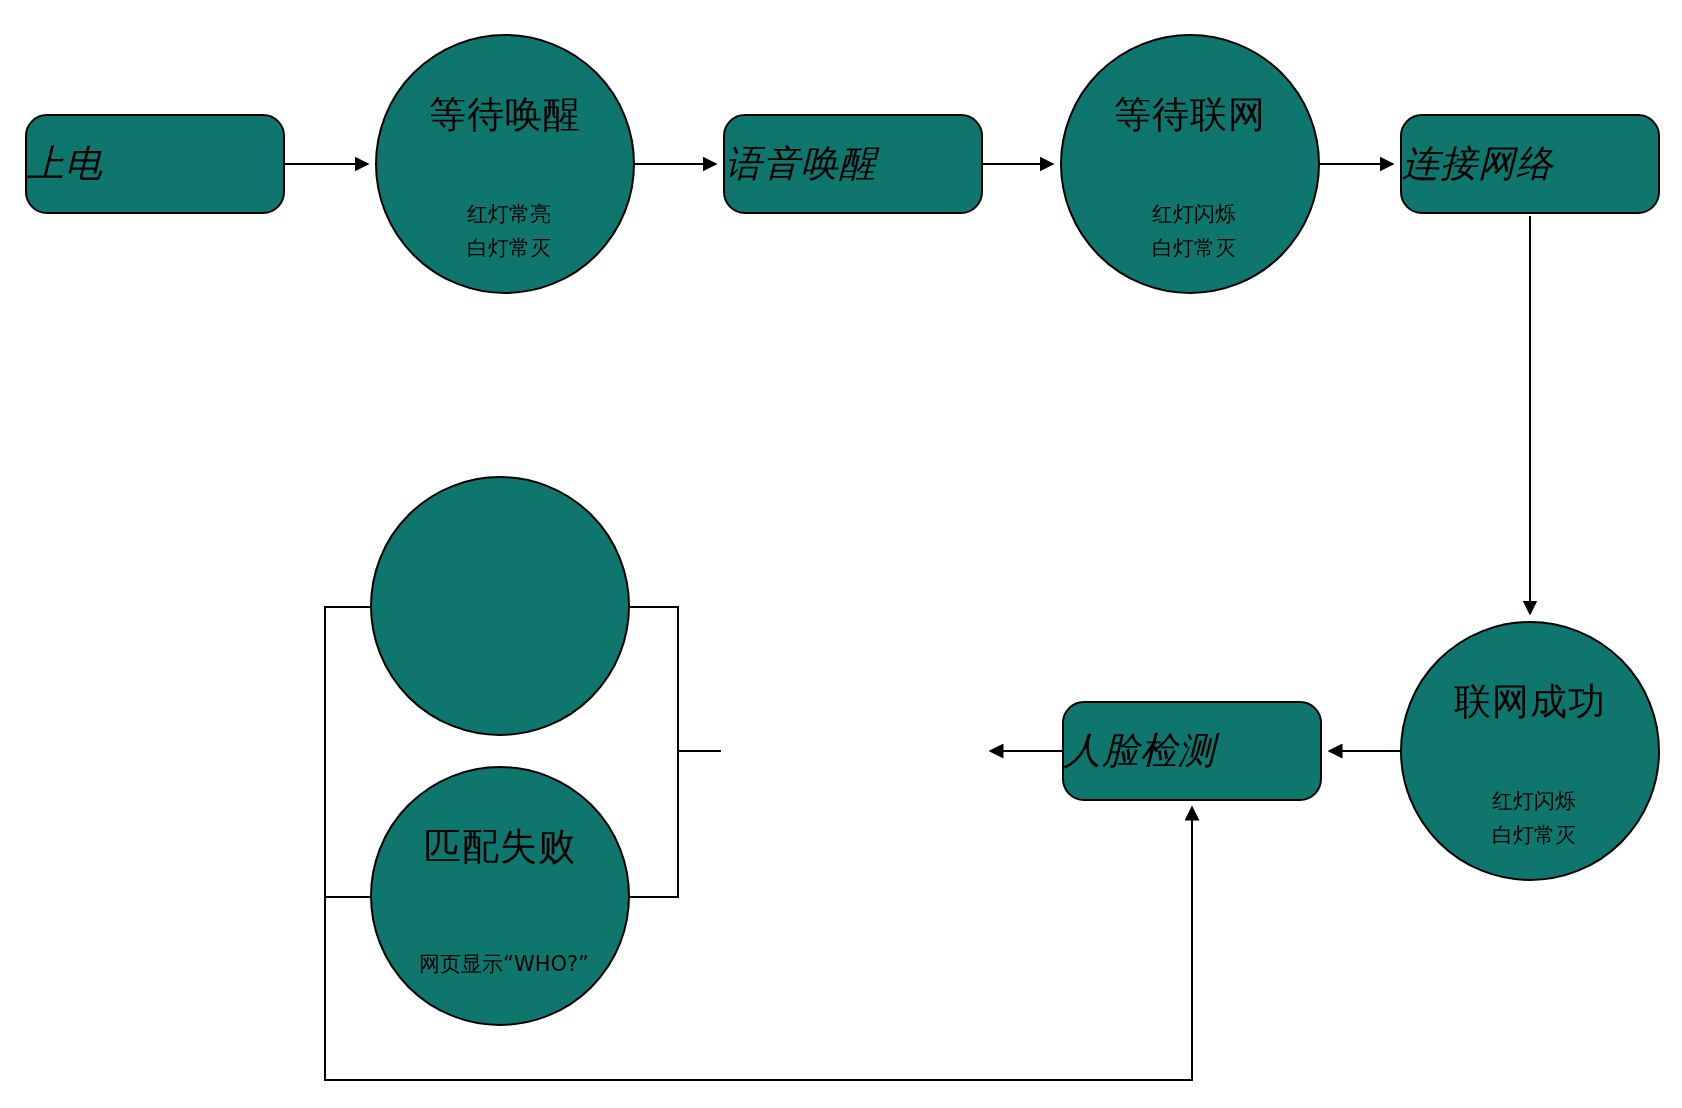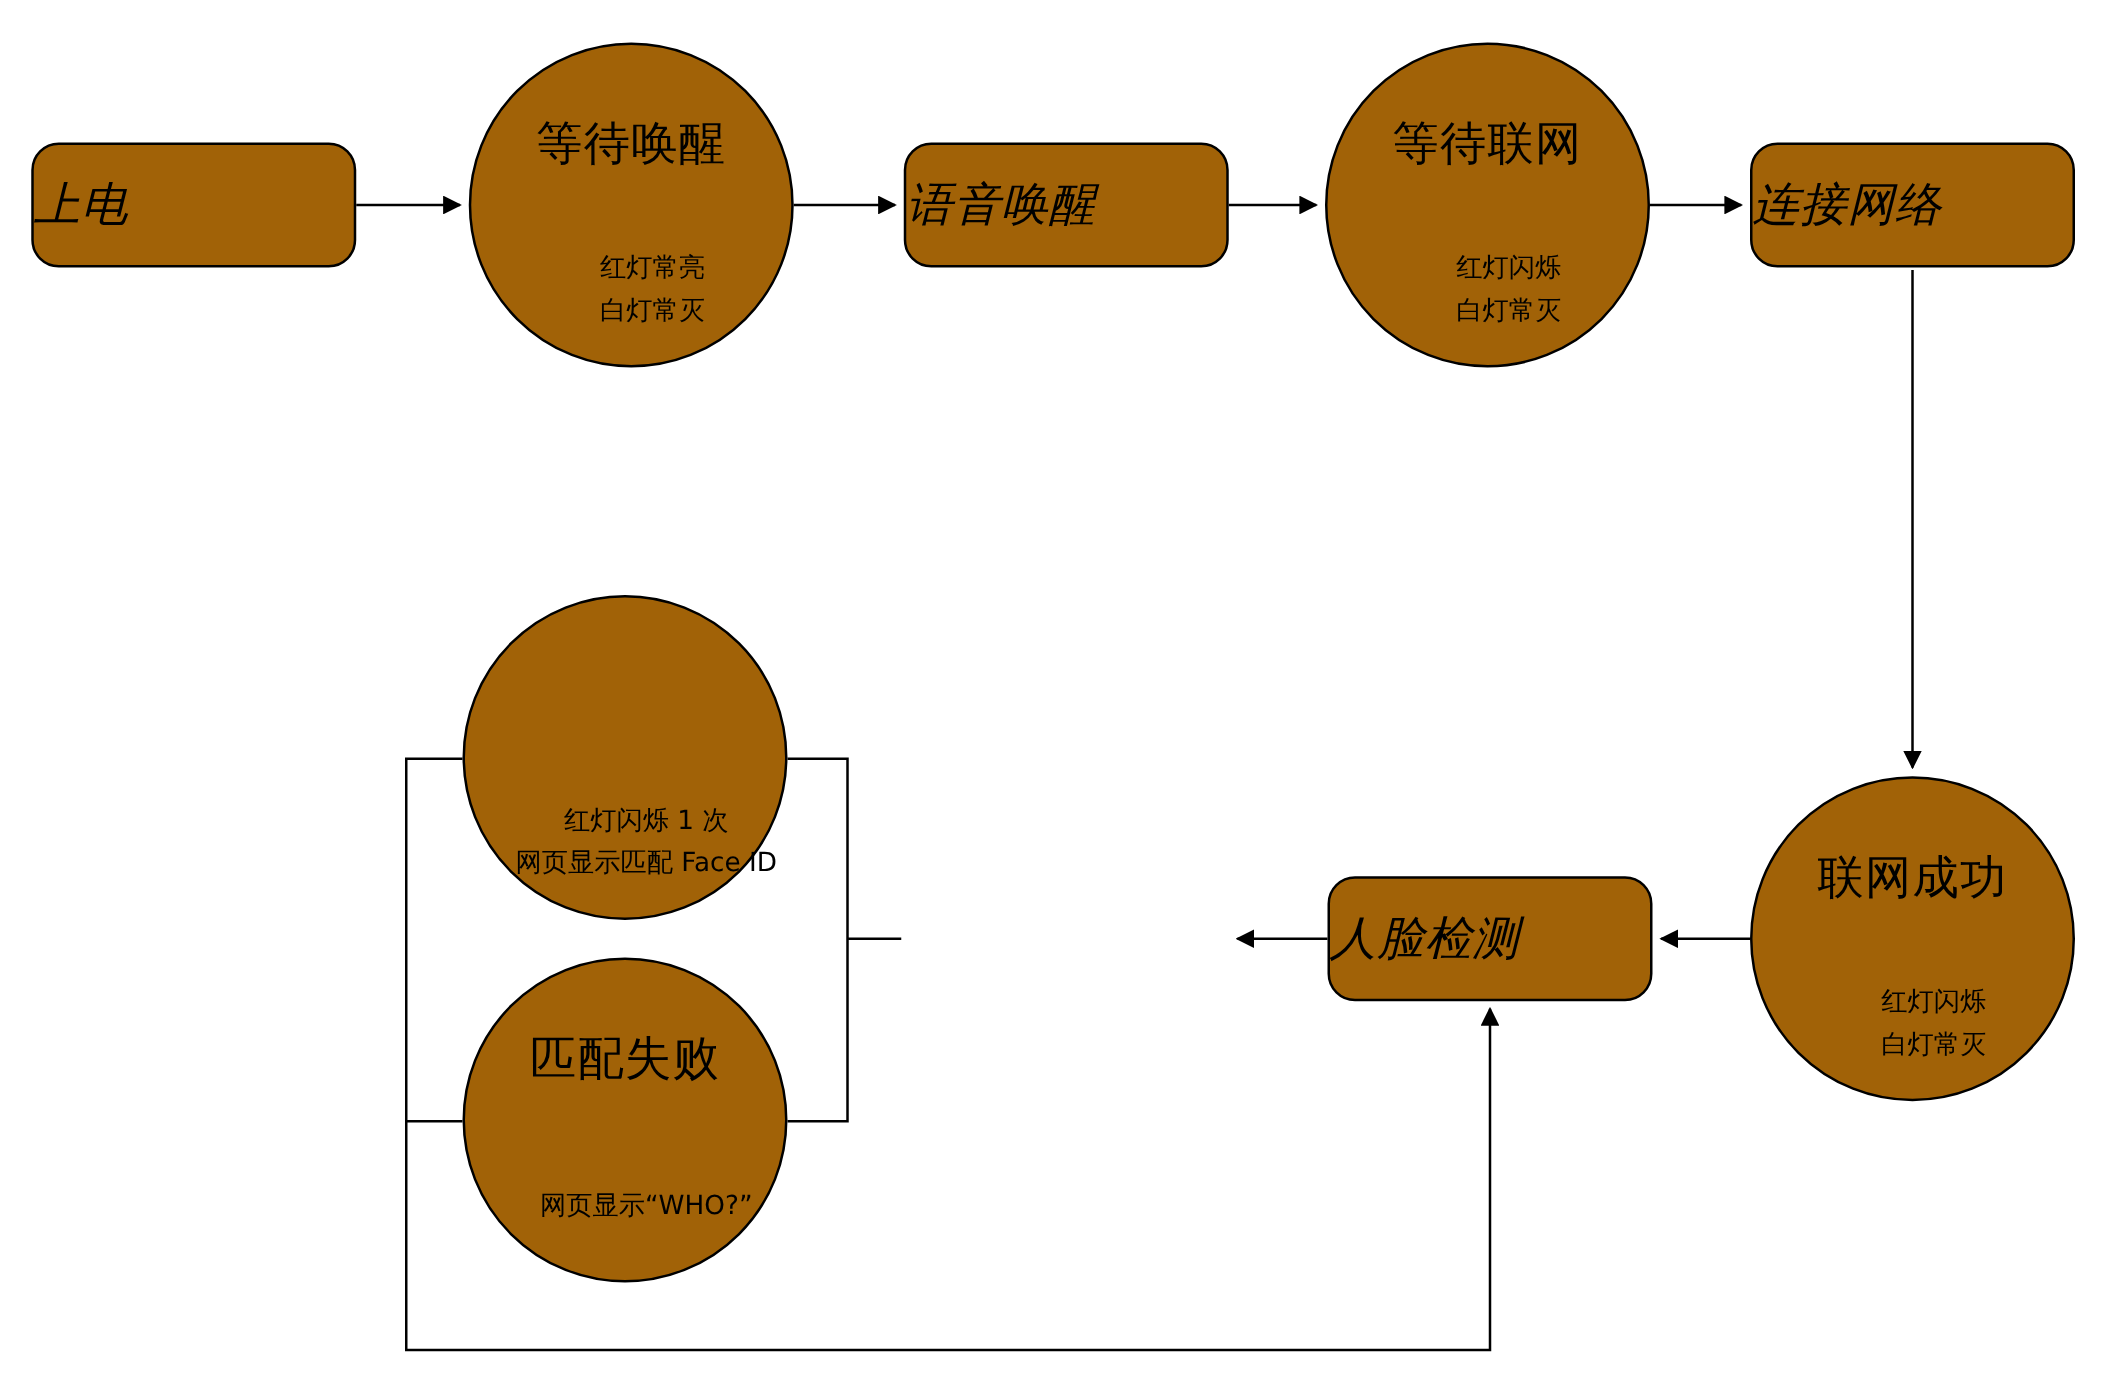--- a/index.html
+++ b/index.html
@@ -7,21 +7,21 @@
     position:relative;
     width:1682px;height:1108px;
     background:#ffffff;
     font-family:"DejaVu Sans","Liberation Sans",sans-serif;
     color:#000;
     overflow:hidden;
   }
   .edges{position:absolute;left:0;top:0;width:1682px;height:1108px;}
   .node{
     position:absolute;
-    background:#a16207;
+    background:#0f766e;
     border:2.5px solid #000;
     box-sizing:border-box;
   }
   .rect{
     width:260px;height:100px;
     border-radius:22px;
     display:flex;align-items:center;font-style:italic;
   }
   .circle{
     width:260px;height:260px;
@@ -31,21 +31,21 @@
     font-size:37px;
     letter-spacing:1px;
     white-space:nowrap;
   }
   .circle .title{
     position:absolute;top:21%;left:0;width:100%;
     text-align:center;
     font-size:37px;letter-spacing:1px;white-space:nowrap;
   }
   .circle .sub{
-    position:absolute;top:63%;left:17px;width:100%;
+    position:absolute;top:63%;left:4px;width:100%;
     text-align:center;
     font-size:21px;line-height:34px;
     white-space:nowrap;
   }
   .circle .sub.sub-single{top:70%;}
   .sub span{display:block;}
   
   #n-power-on       {left:25px;  top:114px;}
   #n-wait-wake      {left:375px; top:34px;}
   #n-voice-wake     {left:723px; top:114px;}
@@ -115,24 +115,20 @@
       <span>白灯常灭</span>
     </div>
   </div>
 
   <div class="node rect" id="n-face-detect">
     <span class="label">人脸检测</span>
   </div>
 
 
   <div class="node circle" id="n-match-success">
-    <div class="sub">
-      <span>红灯闪烁 1 次</span>
-      <span>网页显示匹配 Face ID</span>
-    </div>
   </div>
 
   <div class="node circle" id="n-match-fail">
     <div class="title">匹配失败</div>
     <div class="sub sub-single">
       <span>网页显示“WHO?”</span>
     </div>
   </div>
 
 </div>

